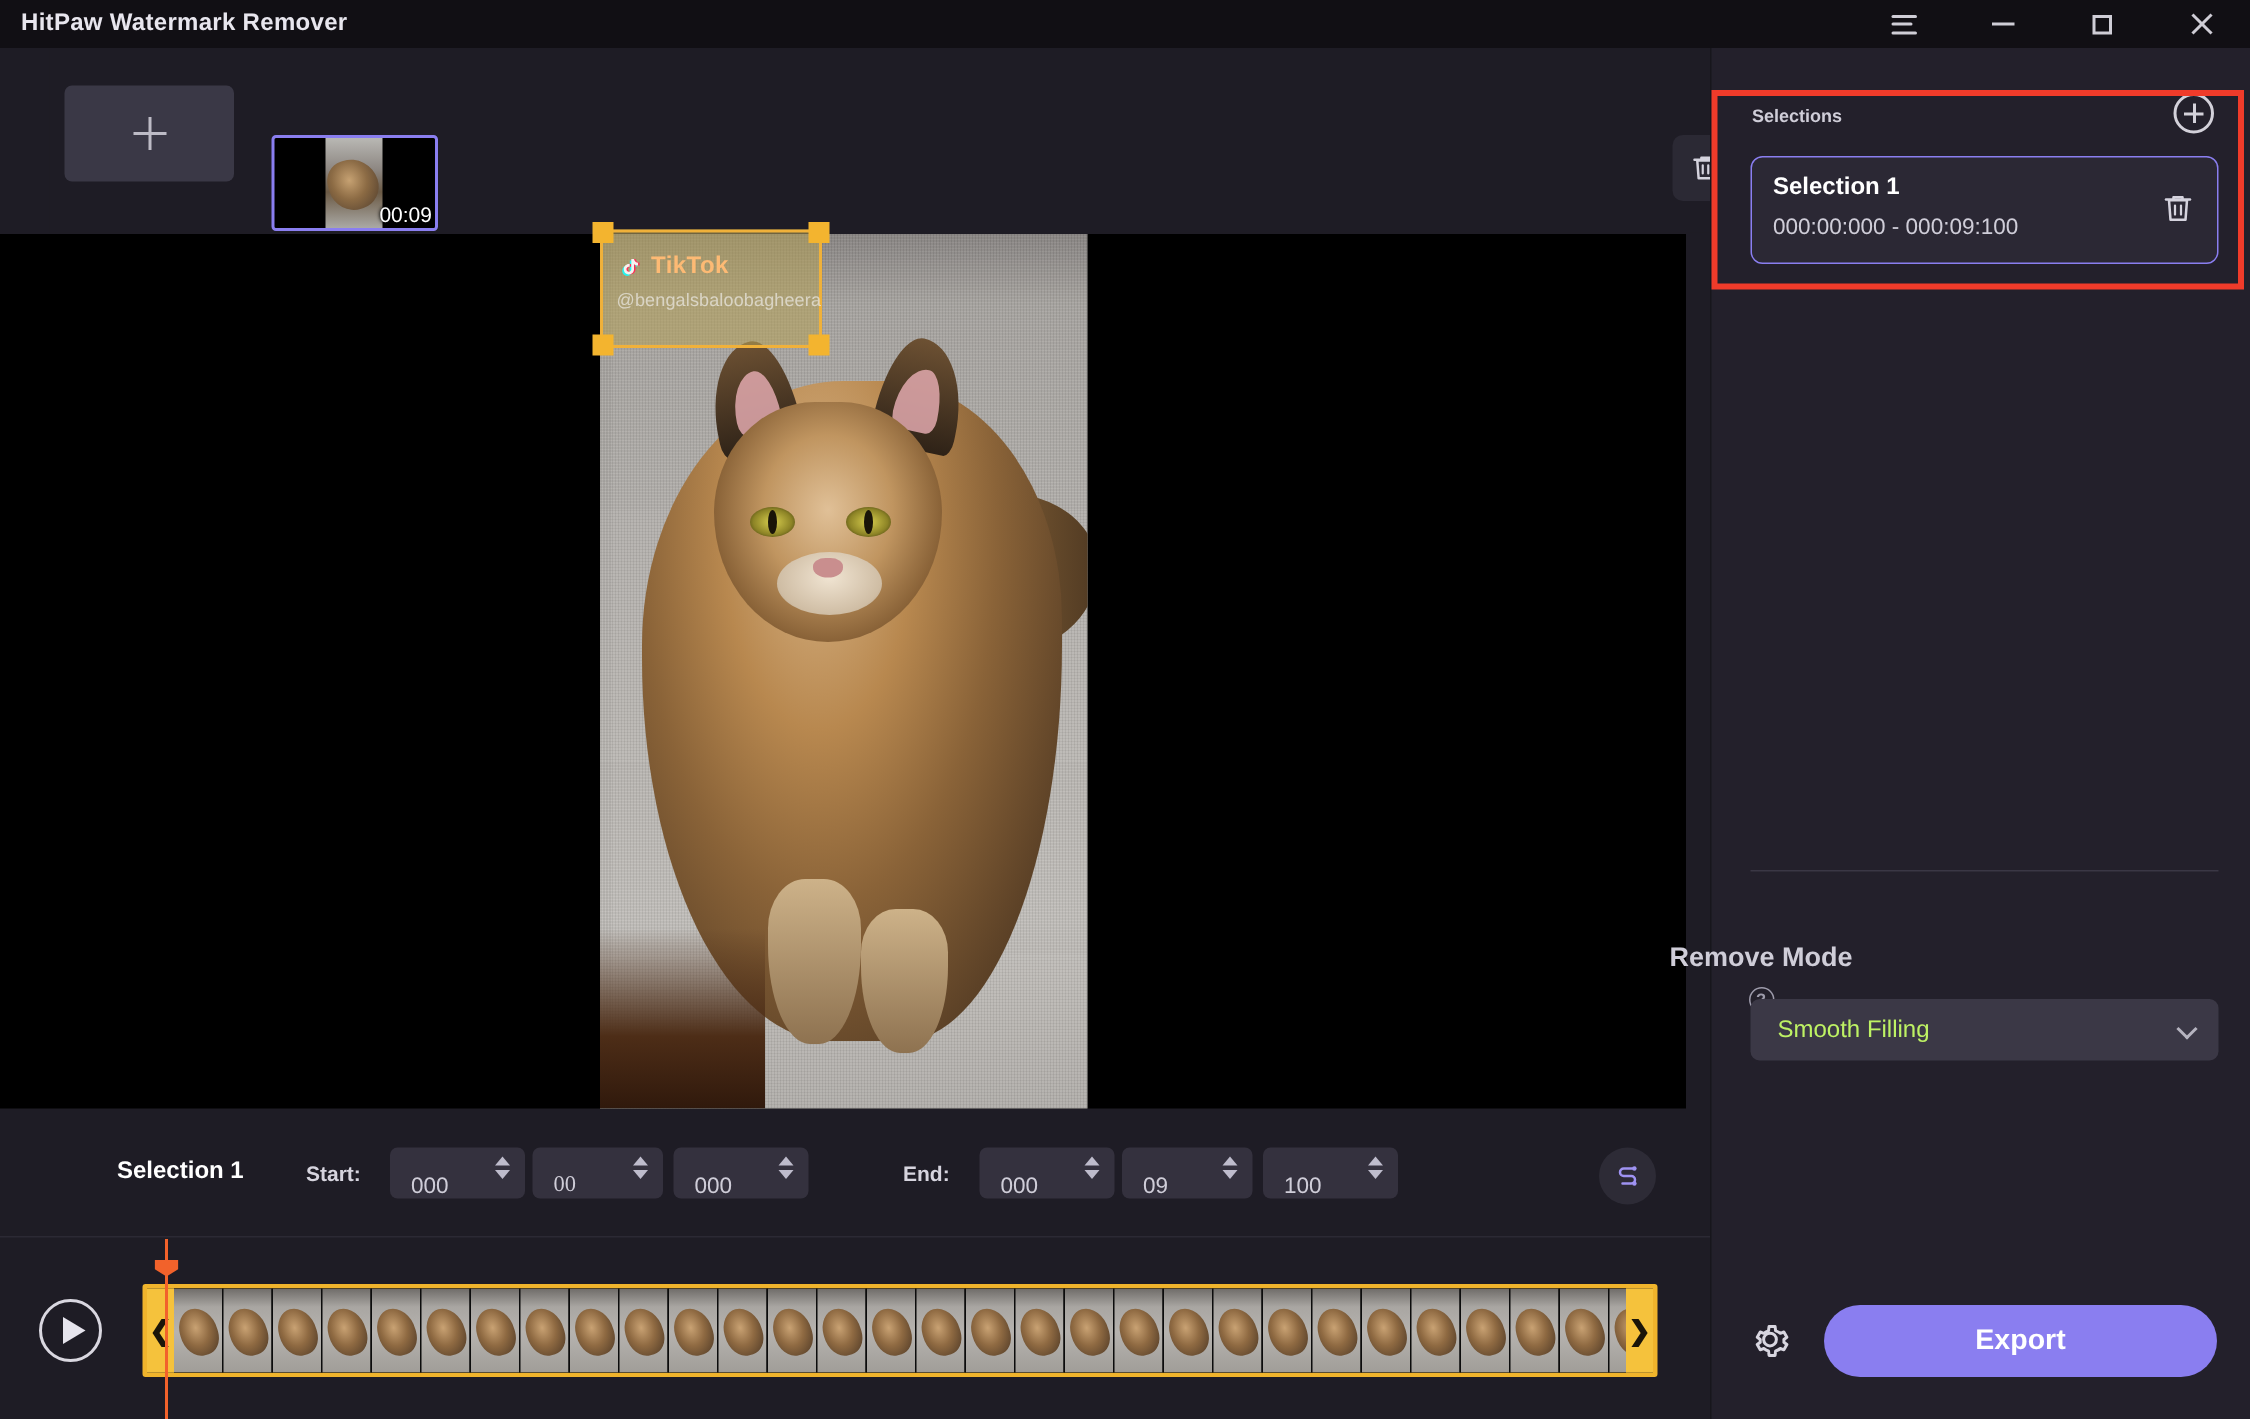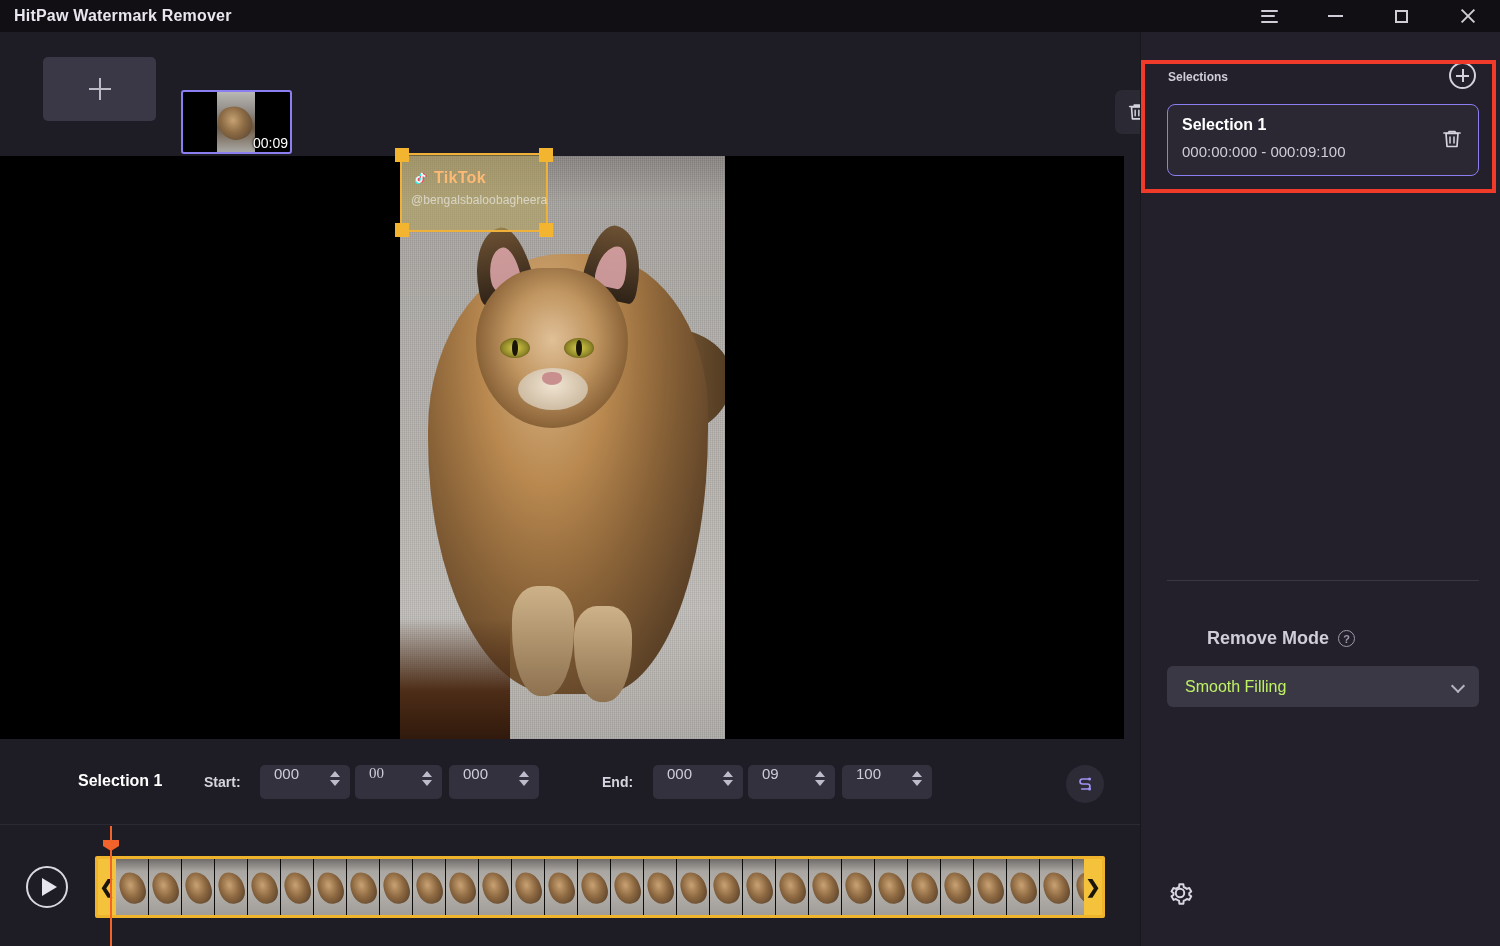--- a/index.html
+++ b/index.html
@@ -206,21 +206,21 @@
   }
   .sel-label {
     position: absolute; left: 78px; top: 32px;
     color: #ffffff; font-size: 16px; font-weight: bold;
   }
   .start-label { position: absolute; left: 204px; top: 34px; color: #d6d4de; font-size: 14px; font-weight: bold; }
   .end-label   { position: absolute; left: 602px; top: 34px; color: #d6d4de; font-size: 14px; font-weight: bold; }
   .spin {
     position: absolute; top: 765px; height: 34px;
     background: #34313e; border-radius: 5px;
-    display: flex; align-items: flex-start;
+    display: flex; align-items: flex-end;
     cursor: text;
   }
   .spin .val { color: #cfcdd8; font-size: 15px; margin-left: 14px; }
   .spin .arrows {
     position: absolute; right: 10px; top: 6px;
     display: flex; flex-direction: column; gap: 3px; cursor: pointer;
   }
   .ar { width: 0; height: 0; border-left: 5px solid transparent; border-right: 5px solid transparent; }
   .ar.up { border-bottom: 6px solid #bebccc; }
   .ar.dn { border-top: 6px solid #bebccc; }
@@ -330,23 +330,23 @@
   }
   .sel-card .name { position: absolute; left: 14px; top: 11px; color: #fff; font-size: 16px; font-weight: bold; }
   .sel-card .range { position: absolute; left: 14px; top: 38px; color: #cfcdd8; font-size: 15px; }
   .sel-card .del { position: absolute; right: 14px; top: 22px; cursor: pointer; }
 
   .divider {
     position: absolute; left: 1167px; top: 580px;
     width: 312px; height: 1px; background: #3a3745;
   }
   .rm-title {
-    position: absolute; left: 1207px; top: 628px;
+    position: absolute; left: 1113px; top: 628px;
     color: #cfcdd8; font-size: 18px; font-weight: bold;
-    display: flex; align-items: center; gap: 9px;
+    display: flex; align-items: center; gap: 9px; flex-direction: column;
   }
   .q-mark {
     width: 17px; height: 17px; border-radius: 50%;
     border: 1.5px solid #9d9bab;
     font-size: 11px; font-weight: bold; color: #9d9bab;
     display: flex; align-items: center; justify-content: center;
     cursor: pointer;
   }
   .rm-select {
     position: absolute; left: 1167px; top: 666px;
@@ -602,14 +602,17 @@
     <span class="chev"></span>
   </div>
 
   <div class="gear">
     <svg width="30" height="30" viewBox="0 0 24 24">
       <path d="M12 8.6a3.4 3.4 0 1 0 0 6.8 3.4 3.4 0 0 0 0-6.8z" stroke="#d8d6e0" stroke-width="1.6" fill="none"></path>
       <path d="M19.4 13.5c.05-.5.05-1 0-1.5l1.6-1.2-1.6-2.8-1.9.7c-.8-.6-1.6-1.1-2.5-1.3L14.7 5h-3.2l-.3 2.4c-.9.2-1.8.7-2.5 1.3l-1.9-.7-1.6 2.8 1.6 1.2c-.05.5-.05 1 0 1.5L5.2 14.7l1.6 2.8 1.9-.7c.8.6 1.6 1.1 2.5 1.3l.3 2.4h3.2l.3-2.4c.9-.2 1.8-.7 2.5-1.3l1.9.7 1.6-2.8z" stroke="#d8d6e0" stroke-width="1.6" fill="none" stroke-linejoin="round"></path>
     </svg>
   </div>
 
+  <div class="export-btn">
+    <span>Export</span>
+  </div>
 
 </div>
 
 </body></html>

